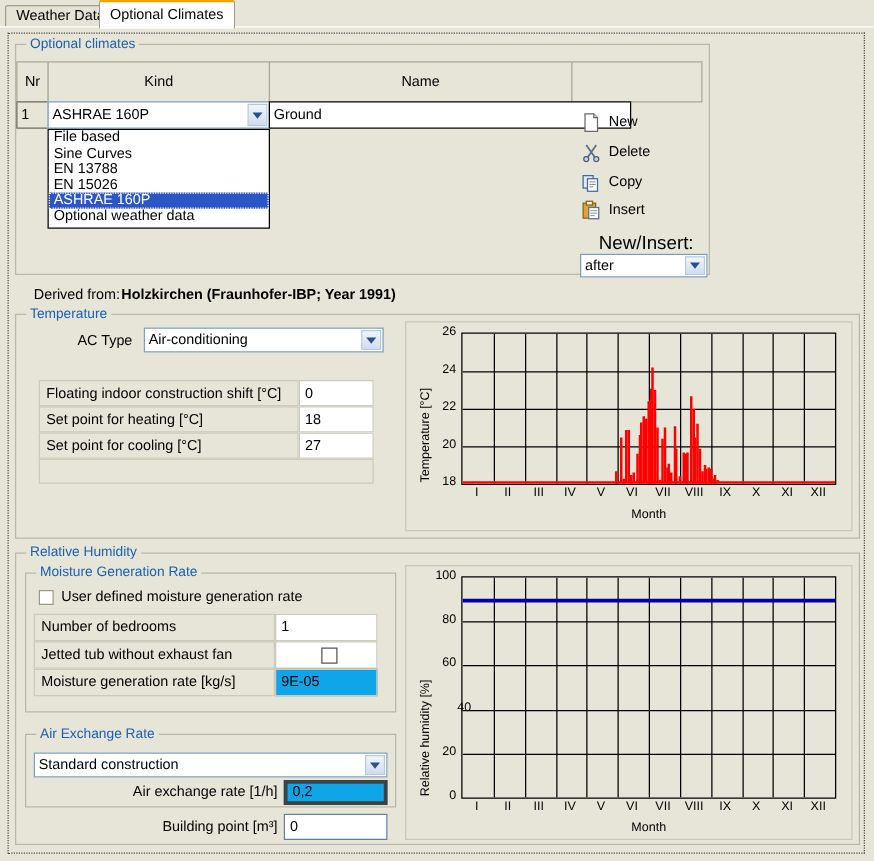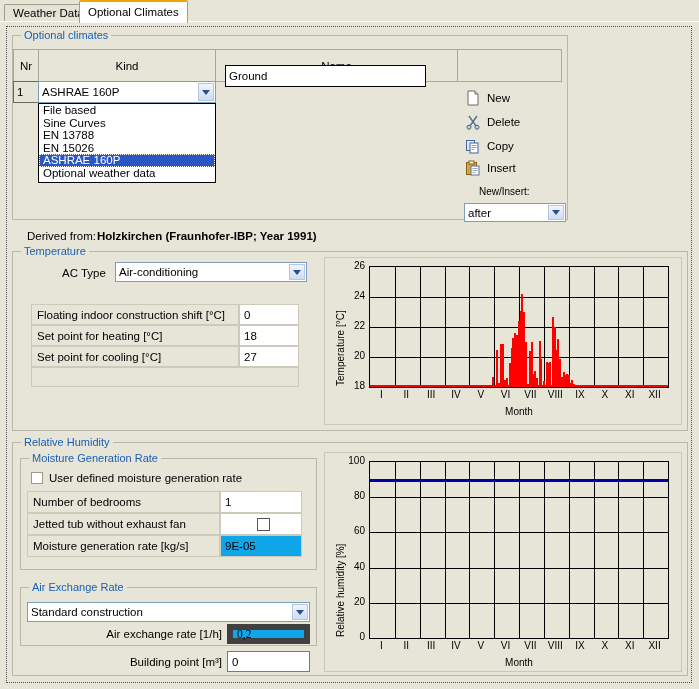--- a/index.html
+++ b/index.html
@@ -136,21 +136,21 @@
 
   <div class="cellnr" style="left:6px;top:54px;width:26px;height:22px;">
     <span>1</span>
   </div>
   <div class="combo" style="left:31px;top:54px;width:178px;height:22px;">
     <span>ASHRAE 160P</span>
     <span class="arrowbtn">
         <i class="chev"></i>
       </span>
   </div>
-  <div class="cellwhite" style="left:208px;top:38px;width:201px;height:22px;margin-left:10px;">
+  <div class="cellwhite" style="left:208px;top:54px;width:290px;height:22px;">
     <span>Ground</span>
   </div>
 
   <div id="droplist" style="left:31px;top:76px;width:178px;height:80px;">
     <div class="opt">File based</div>
     <div class="opt">Sine Curves</div>
     <div class="opt">EN 13788</div>
     <div class="opt">EN 15026</div>
     <div class="opt sel">ASHRAE 160P</div>
     <div class="opt">Optional weather data</div>
@@ -190,21 +190,21 @@
       <svg width="16" height="16" viewBox="0 0 16 16">
           <rect x="1.5" y="2.5" width="10" height="12" fill="#d9a43a" stroke="#8a6314"></rect>
           <rect x="4" y="1" width="5" height="3" fill="#efefef" stroke="#8a6314"></rect>
           <rect x="6" y="6" width="8" height="9" fill="#ffffff" stroke="#5c6f8c"></rect>
           <path d="M7.3 8.5h5.4 M7.3 10.5h5.4 M7.3 12.5h3.4" stroke="#7f93b3" stroke-width="0.8"></path>
         </svg>
     </span>
     <span class="lbl">Insert</span>
   </div>
 
-  <div style="position:absolute;left:472px;top:159px;font-size:10px;">New/Insert:</div>
+  <div style="position:absolute;left:472px;top:159px;font-size:15px;">New/Insert:</div>
   <div class="combo" style="left:457px;top:176px;width:102px;height:19px;">
     <span>after</span>
     <span class="arrowbtn">
         <i class="chev"></i>
       </span>
   </div>
 
   <div style="position:absolute;left:20px;top:203px;font-size:11.5px;">Derived from:</div>
   <div class="boldtxt" style="position:absolute;left:90px;top:203px;font-size:11.5px;">Holzkirchen (Fraunhofer-IBP; Year 1991)</div>
 
@@ -350,21 +350,21 @@
     <span class="gbtitle">Air Exchange Rate</span>
   </div>
   <div class="combo" style="left:20px;top:575px;width:283px;height:20px;">
     <span>Standard construction</span>
     <span class="arrowbtn">
         <i class="chev"></i>
       </span>
   </div>
   <div class="frow" style="left:20px;top:597px;width:283px;height:20px;">
     <span class="flabel" style="width:200px;justify-content:flex-end;padding-right:5px;border:none;background:transparent;">Air exchange rate  [1/h]</span>
-    <span class="fval readonly" style="width:83px;border:6px solid #404040;font-family:Liberation Serif, serif;">0,2</span>
+    <span class="fval readonly" style="width:83px;border:3px solid #404040;">0,2</span>
   </div>
   <div class="frow" style="left:20px;top:624px;width:283px;height:21px;">
     <span class="flabel" style="width:200px;justify-content:flex-end;padding-right:5px;border:none;background:transparent;">Building point  [m³]</span>
     <span class="fval" style="width:83px;border:1px solid #5f7fa6;">0</span>
   </div>
 
   <div class="chartbox" style="left:317px;top:425px;width:358px;height:220px;">
     <div class="plot" id="hplot" style="left:44px;top:8px;width:300px;height:178px;">
         <div class="gridv" style="left: 25px;"></div>
         <div class="gridv" style="left: 50px;"></div>
@@ -380,21 +380,21 @@
         <div class="gridh" style="top: 141px;"></div>
         <div class="gridh" style="top: 106px;"></div>
         <div class="gridh" style="top: 70px;"></div>
         <div class="gridh" style="top: 35px;"></div>
         <div class="rhline" style="top: 16.6px;"></div>
       </div>
     <div class="ylabel" id="hylabel" style="left:10px;top:184px;">Relative humidity [%]</div>
     <div class="axlabel" id="hxlabel" style="left:44px;top:204px;width:300px;">Month</div>
   <div class="ytick" style="left: 0px; width: 40px; top: 178px;">0</div>
       <div class="ytick" style="left: 0px; width: 40px; top: 142.8px;">20</div>
-      <div class="ytick" style="left: 0px; width: 40px; top: 107.6px;">40</div>
+      <div class="ytick" style="left: 12px; width: 40px; top: 107.6px;">40</div>
       <div class="ytick" style="left: 0px; width: 40px; top: 72.4px;">60</div>
       <div class="ytick" style="left: 0px; width: 40px; top: 37.2px;">80</div>
       <div class="ytick" style="left: 0px; width: 40px; top: 2px;">100</div>
       <div class="xtick" style="left: 44px; width: 24.8333px; top: 187px;">I</div>
       <div class="xtick" style="left: 68.8333px; width: 24.8333px; top: 187px;">II</div>
       <div class="xtick" style="left: 93.6667px; width: 24.8333px; top: 187px;">III</div>
       <div class="xtick" style="left: 118.5px; width: 24.8333px; top: 187px;">IV</div>
       <div class="xtick" style="left: 143.333px; width: 24.8333px; top: 187px;">V</div>
       <div class="xtick" style="left: 168.167px; width: 24.8333px; top: 187px;">VI</div>
       <div class="xtick" style="left: 193px; width: 24.8333px; top: 187px;">VII</div>

